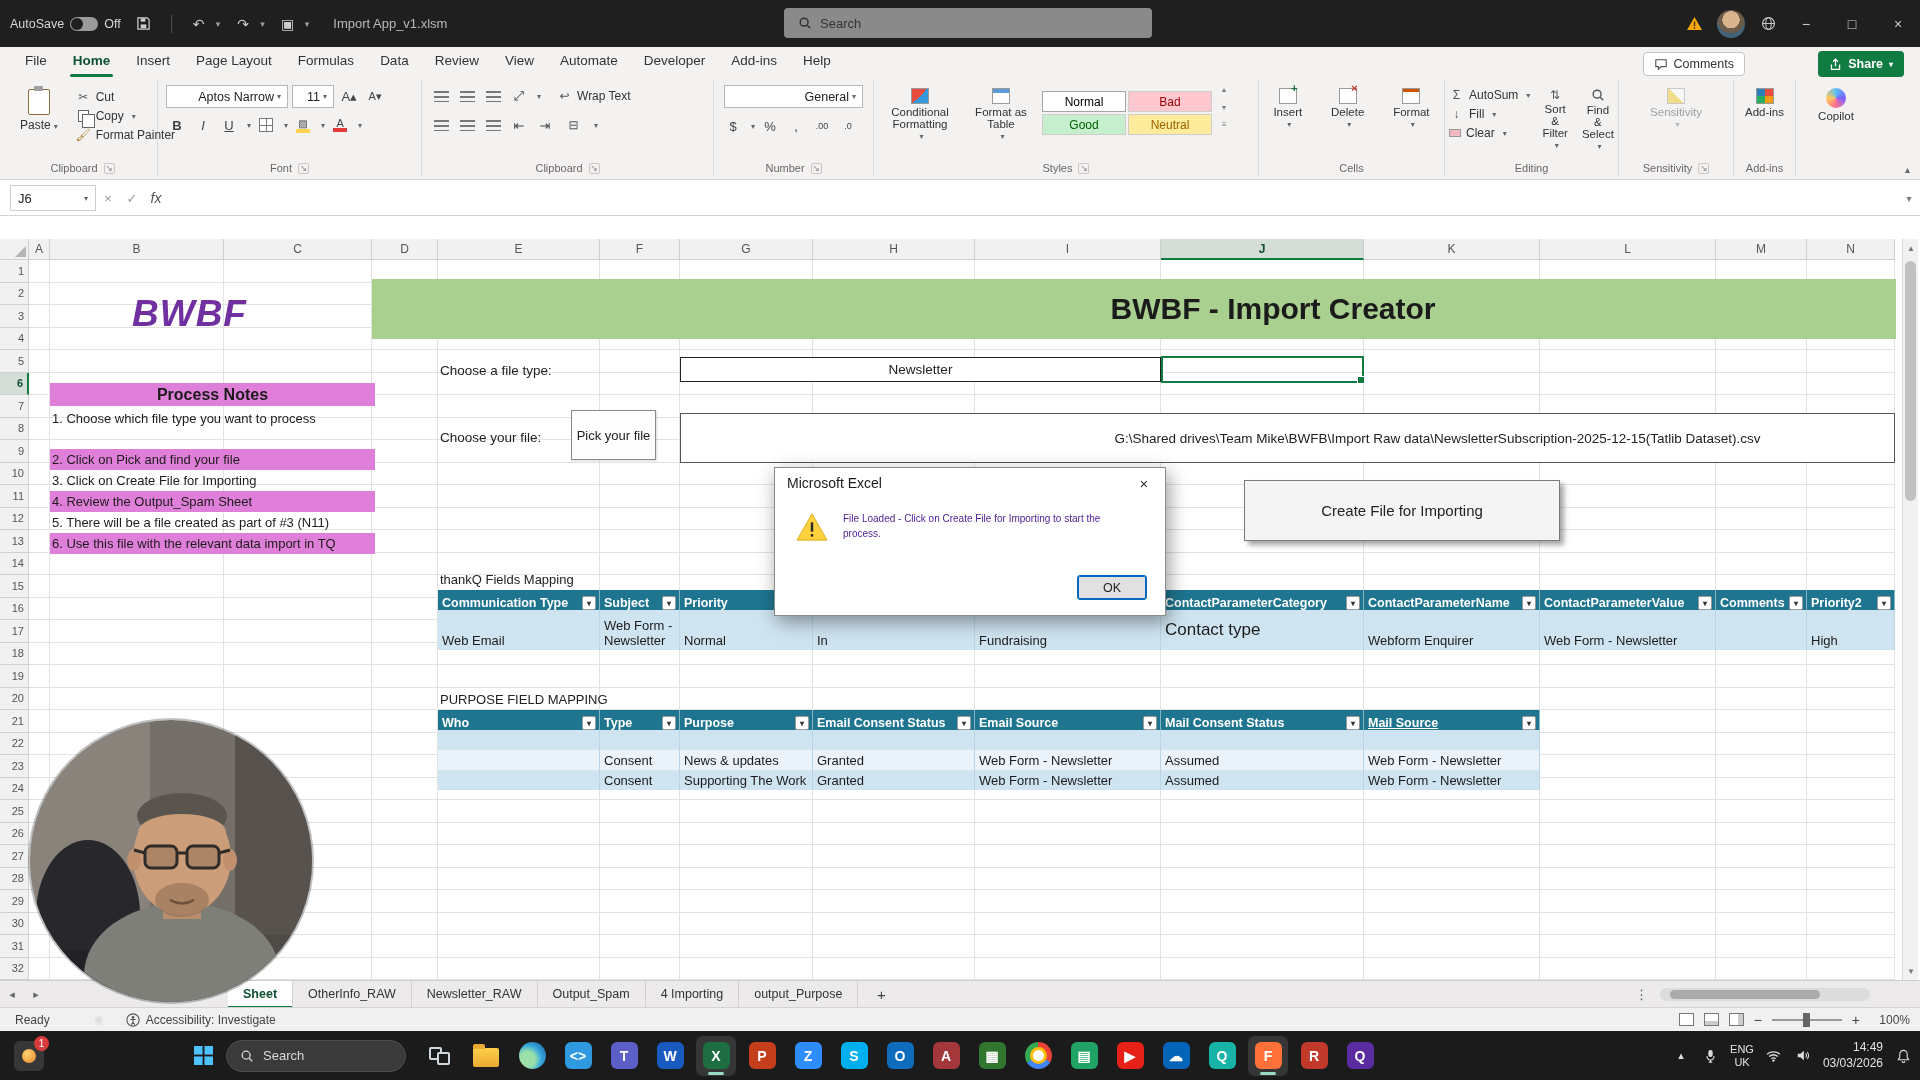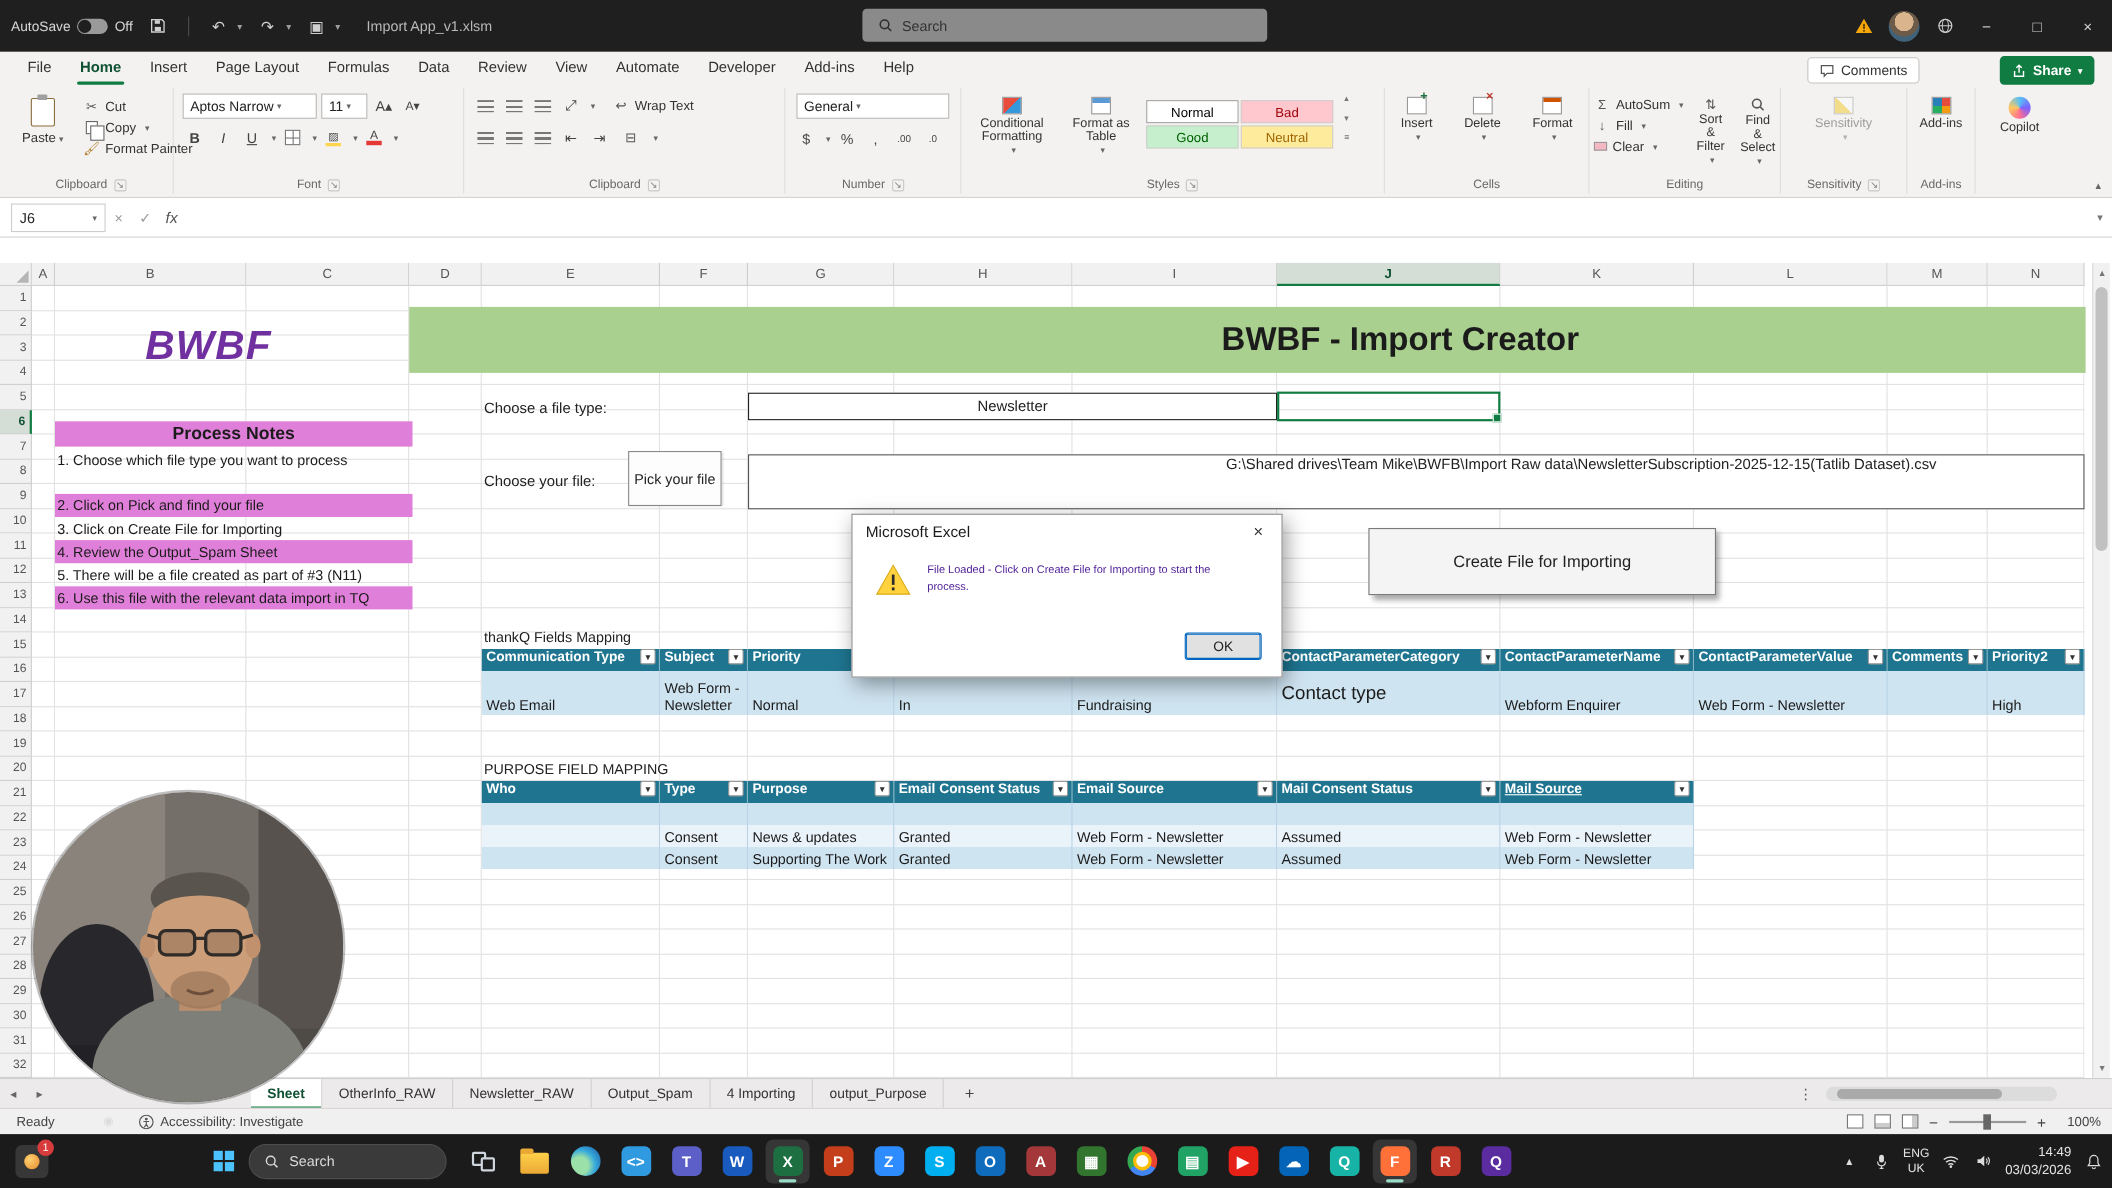--- a/index.html
+++ b/index.html
@@ -32,21 +32,21 @@
 
 #ribbon{position:absolute;left:0;top:80px;width:1920px;height:100px;background:#f3f2f1;border-bottom:1px solid #d5d3d1;z-index:38}
 .rg{position:absolute;top:0;height:96px;border-right:1px solid #ddd;padding-top:5px}
 .rg-label{position:absolute;bottom:2px;left:0;right:0;text-align:center;font-size:11px;color:#6a6867;display:flex;justify-content:center;gap:6px;align-items:center}
 .launcher{font-size:9px;color:#8a8886;border:1px solid #c9c7c5;width:11px;height:11px;line-height:9px;text-align:center;border-radius:2px}
 .bigbtn{display:flex;flex-direction:column;align-items:center;gap:3px;padding:4px 8px;border-radius:3px;font-size:12px;color:#333}
 .chv{font-size:8px;color:#666;margin-left:3px}
 .scol{display:flex;flex-direction:column;gap:3px}
 .sbtn{display:flex;align-items:center;gap:5px;font-size:12px;color:#333;padding:1px 4px;white-space:nowrap}
 .si{width:15px;height:13px;display:inline-flex;align-items:center;justify-content:center;font-size:12px;color:#555}
-.combo{height:23px;border:1px solid #b9b7b5;background:#fff;border-radius:0;display:flex;align-items:center;justify-content:flex-start;padding:0 6px;font-size:12.5px;color:#222}
+.combo{height:23px;border:1px solid #b9b7b5;background:#fff;border-radius:0;display:flex;align-items:center;justify-content:flex-end;padding:0 6px;font-size:12.5px;color:#222}
 .mini{width:22px;height:22px;display:flex;align-items:center;justify-content:center;font-size:13px;color:#444;border-radius:3px}
 .fontrow{display:flex;gap:4px;align-items:center;padding:0 8px}
 .li{width:15px;height:11px;background:repeating-linear-gradient(to bottom,#777 0 2px,transparent 2px 5px)}
 .paste-ic{width:22px;height:26px;border:1.5px solid #8a6d3b;background:#fff;border-radius:2px;position:relative}
 .paste-ic::before{content:"";position:absolute;left:5px;top:-4px;width:9px;height:5px;background:#a0a0a0;border-radius:1px}
 .copy-ic{width:11px;height:12px;border:1px solid #666;background:#fff;position:relative}
 .copy-ic::after{content:"";position:absolute;left:3px;top:3px;width:11px;height:12px;border:1px solid #666;background:#fff}
 .fill-ic,.fc-ic{width:15px;height:15px;display:flex;flex-direction:column;align-items:center;font-size:11px;color:#444}
 .bar-y{width:14px;height:4px;background:#ffd54f}
 .bar-r{width:14px;height:4px;background:#e53935}
@@ -87,33 +87,33 @@
 #banner{left:372px;top:279px;width:1524px;height:60px;background:#a9d08e;display:flex;align-items:center;justify-content:center;padding-left:278px}
 #banner span{font-size:30px;font-weight:bold;color:#1b1b1b}
 #logo{left:132px;top:293px;width:170px;height:44px;font-size:37px;font-weight:800;font-style:italic;color:#7030a0;letter-spacing:1px}
 .celllabel{font-size:13.5px;color:#222;height:22px;display:flex;align-items:center}
 #ftype-label{left:440px;top:359px}
 #ftype-box{left:680px;top:357px;width:481px;height:25px;border:1.5px solid #222;background:#fff;display:flex;align-items:center;justify-content:center;font-size:13.5px}
 #selcell{left:1161px;top:356px;width:203px;height:27px;border:2px solid #107c41;z-index:4}
 #selcell::after{content:"";position:absolute;right:-3px;bottom:-3px;width:6px;height:6px;background:#107c41;border:1px solid #fff}
 #cfile-label{left:440px;top:426px}
 #pick-btn{left:571px;top:410px;width:85px;height:50px;border:1px solid #8a8a8a;background:#fdfdfd;display:flex;align-items:center;justify-content:center;text-align:center;font-size:13px;padding:4px;box-shadow:1px 1px 2px rgba(0,0,0,.15)}
-#fpath-box{left:680px;top:413px;width:1215px;height:50px;border:1px solid #555;background:#fff;display:flex;justify-content:center;font-size:13.5px;padding-left:300px}
+#fpath-box{left:680px;top:413px;width:1215px;height:50px;border:1px solid #555;background:#fff;display:flex;align-items:center;justify-content:center;font-size:13.5px;padding-left:300px}
 #notes-title{left:50px;top:383px;width:325px;height:23px;background:#e07fd9;display:flex;align-items:center;justify-content:center;font-weight:bold;font-size:16px;color:#1b1b1b}
 .note{left:50px;width:325px;height:21px;display:flex;align-items:center;font-size:13px;color:#1b1b1b;padding-left:2px}
 .note.hl{background:#e07fd9}
 #create-btn{left:1244px;top:480px;width:316px;height:61px;background:#f4f4f4;border:1px solid #7a7a7a;display:flex;align-items:center;justify-content:center;font-size:15px;color:#222;box-shadow:4px 4px 5px rgba(0,0,0,.35)}
 .maplabel{font-size:13px;color:#222;height:18px;display:flex;align-items:center}
 #map1-label{left:440px;top:570px}
 #map2-label{left:440px;top:690px}
 .mtable{display:flex;flex-direction:column}
 #map1{left:438px;top:590px;width:1457px}
 #map2{left:438px;top:710px;width:1102px}
 .mhead{display:flex;height:20px}
-.mh{background:#1f7590;color:#fff;font-weight:bold;font-size:12.5px;display:flex;align-items:flex-start;justify-content:space-between;padding:0 3px 0 4px;border-right:1px solid rgba(255,255,255,.45);overflow:hidden;white-space:nowrap}
+.mh{background:#1f7590;color:#fff;font-weight:bold;font-size:12.5px;display:flex;align-items:flex-end;justify-content:space-between;padding:0 3px 0 4px;border-right:1px solid rgba(255,255,255,.45);overflow:hidden;white-space:nowrap}
 .filter{width:14px;height:14px;min-width:14px;background:#fff;border:1px solid #9a9a9a;border-radius:2px;font-size:8px;color:#333;display:flex;align-items:center;justify-content:center}
 .mrow{display:flex}
 .mc{font-size:13px;color:#1b1b1b;display:flex;align-items:flex-end;padding:2px 4px;border-right:1px solid #b8d4e6;overflow:hidden}
 .mc.big{font-size:17px;align-items:center}
 
 
 #dialog{position:absolute;left:774px;top:467px;width:392px;height:149px;background:#fff;border:1px solid #8b8b8b;box-shadow:3px 6px 18px rgba(0,0,0,.4);z-index:10}
 #dlg-title{height:30px;display:flex;align-items:center;justify-content:space-between;padding:0 0 0 12px;font-size:14px;color:#1b1b1b}
 #dlg-close{width:42px;height:30px;display:flex;align-items:center;justify-content:center;font-size:15px;color:#333}
 #dlg-body{display:flex;gap:14px;padding:14px 16px 0 20px}

